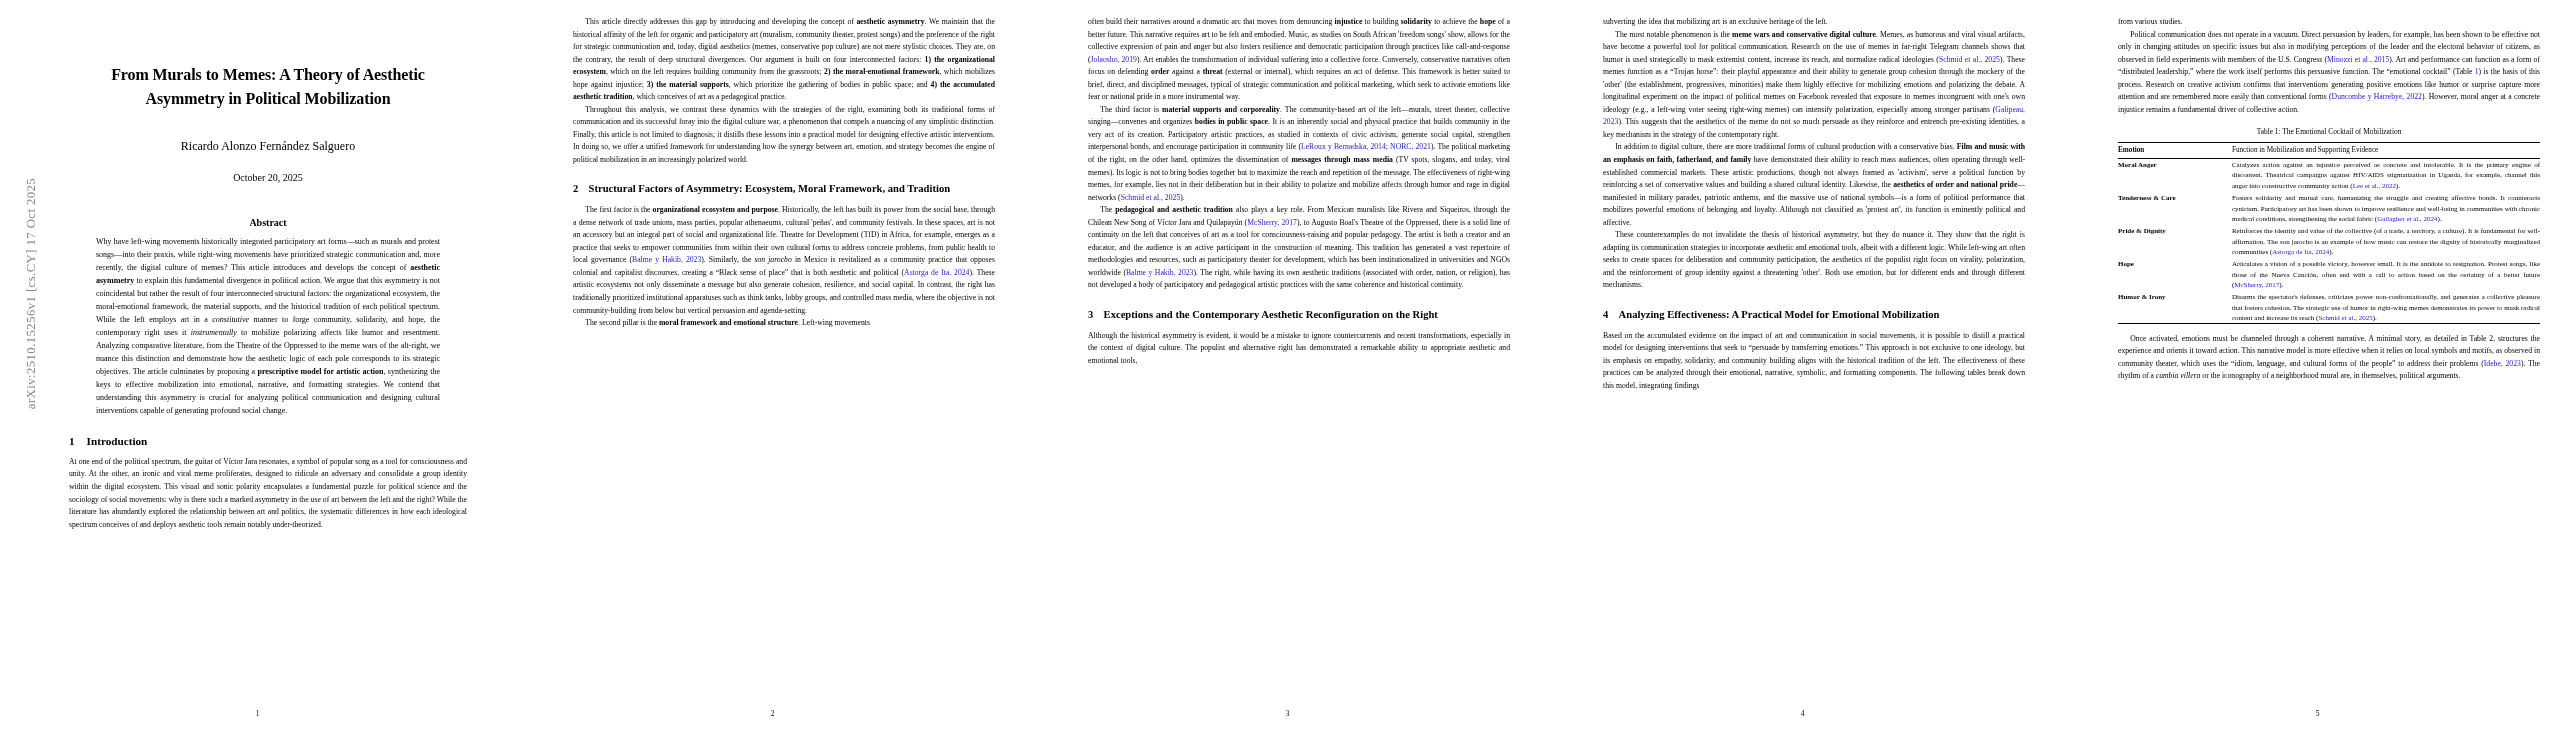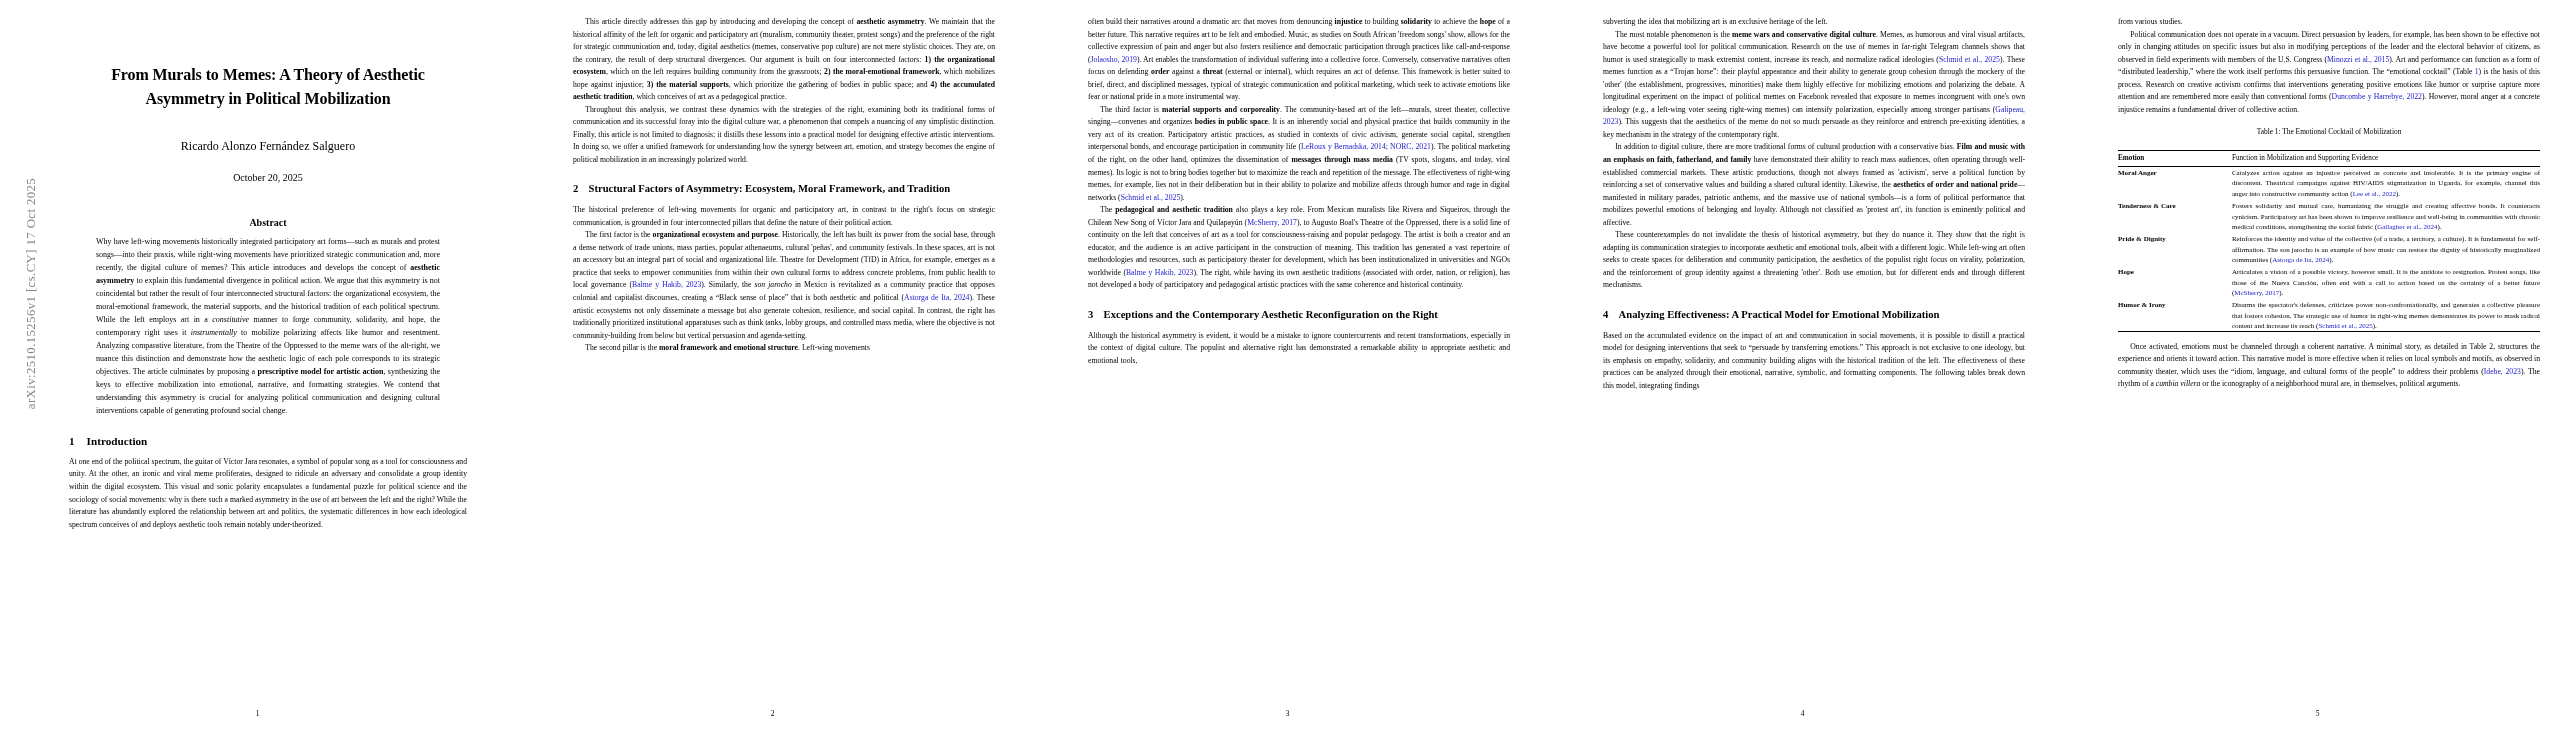--- a/index.html
+++ b/index.html
@@ -124,21 +124,21 @@
     left: 0; right: 0;
     text-align: center;
     font-size: 7.5px;
   }
 
   
   .tbl-wrap { margin: 11px 0 8.5px 0; }
   .tbl-caption {
     font-size: 7.4px;
     text-align: center;
-    margin-bottom: 14px;
+    margin-bottom: 6px;
   }
   table.t1 {
     width: 100%;
     border-collapse: collapse;
     font-size: 7px;
     line-height: 1.46;
   }
   table.t1 thead th {
     text-align: left;
     font-weight: normal;
@@ -205,21 +205,20 @@
         <p><span>This article directly addresses this gap by introducing and developing the concept of </span><span class="bold">aesthetic asymmetry</span><span>. We maintain that the historical affinity of the left for organic and participatory art (muralism, community theater, protest songs) and the preference of the right for strategic communication and, today, digital aesthetics (memes, conservative pop culture) are not mere stylistic choices. They are, on the contrary, the result of deep structural divergences. Our argument is built on four interconnected factors: </span><span class="bold">1) the organizational ecosystem</span><span>, which on the left requires building community from the grassroots; </span><span class="bold">2) the moral-emotional framework</span><span>, which mobilizes hope against injustice; </span><span class="bold">3) the material supports</span><span>, which prioritize the gathering of bodies in public space; and </span><span class="bold">4) the accumulated aesthetic tradition</span><span>, which conceives of art as a pedagogical practice.</span></p>
         <p>Throughout this analysis, we contrast these dynamics with the strategies of the right, examining both its traditional forms of communication and its successful foray into the digital culture war, a phenomenon that compels a nuancing of any simplistic distinction. Finally, this article is not limited to diagnosis; it distills these lessons into a practical model for designing effective artistic interventions. In doing so, we offer a unified framework for understanding how the synergy between art, emotion, and strategy becomes the engine of political mobilization in an increasingly polarized world.</p>
       </div>
 
       <h2 class="sec">
         <span class="num">2</span>
         <span class="ttl">Structural Factors of Asymmetry: Ecosystem, Moral Framework, and Tradition</span>
       </h2>
 
       <div class="col">
-        <p class="noindent">The historical preference of left-wing movements for organic and participatory art, in contrast to the right's focus on strategic communication, is grounded in four interconnected pillars that define the nature of their political action.</p>
         <p><span>The first factor is the </span><span class="bold">organizational ecosystem and purpose</span><span>. Historically, the left has built its power from the social base, through a dense network of trade unions, mass parties, popular athenaeums, cultural 'peñas', and community festivals. In these spaces, art is not an accessory but an integral part of social and organizational life. Theatre for Development (TfD) in Africa, for example, emerges as a practice that seeks to empower communities from within their own cultural forms to address concrete problems, from public health to local governance (</span><span class="cite">Balme y Hakib, 2023</span><span>). Similarly, the </span><span class="it">son jarocho</span><span> in Mexico is revitalized as a community practice that opposes colonial and capitalist discourses, creating a “Black sense of place” that is both aesthetic and political (</span><span class="cite">Astorga de Ita, 2024</span><span>). These artistic ecosystems not only disseminate a message but also generate cohesion, resilience, and social capital. In contrast, the right has traditionally prioritized institutional apparatuses such as think tanks, lobby groups, and controlled mass media, where the objective is not community-building from below but vertical persuasion and agenda-setting.</span></p>
         <p><span>The second pillar is the </span><span class="bold">moral framework and emotional structure</span><span>. Left-wing movements</span></p>
       </div>
     </div>
     <div class="folio">2</div>
   </div>
 
   <div class="page">
     <div class="page-inner">
       <div class="col">

